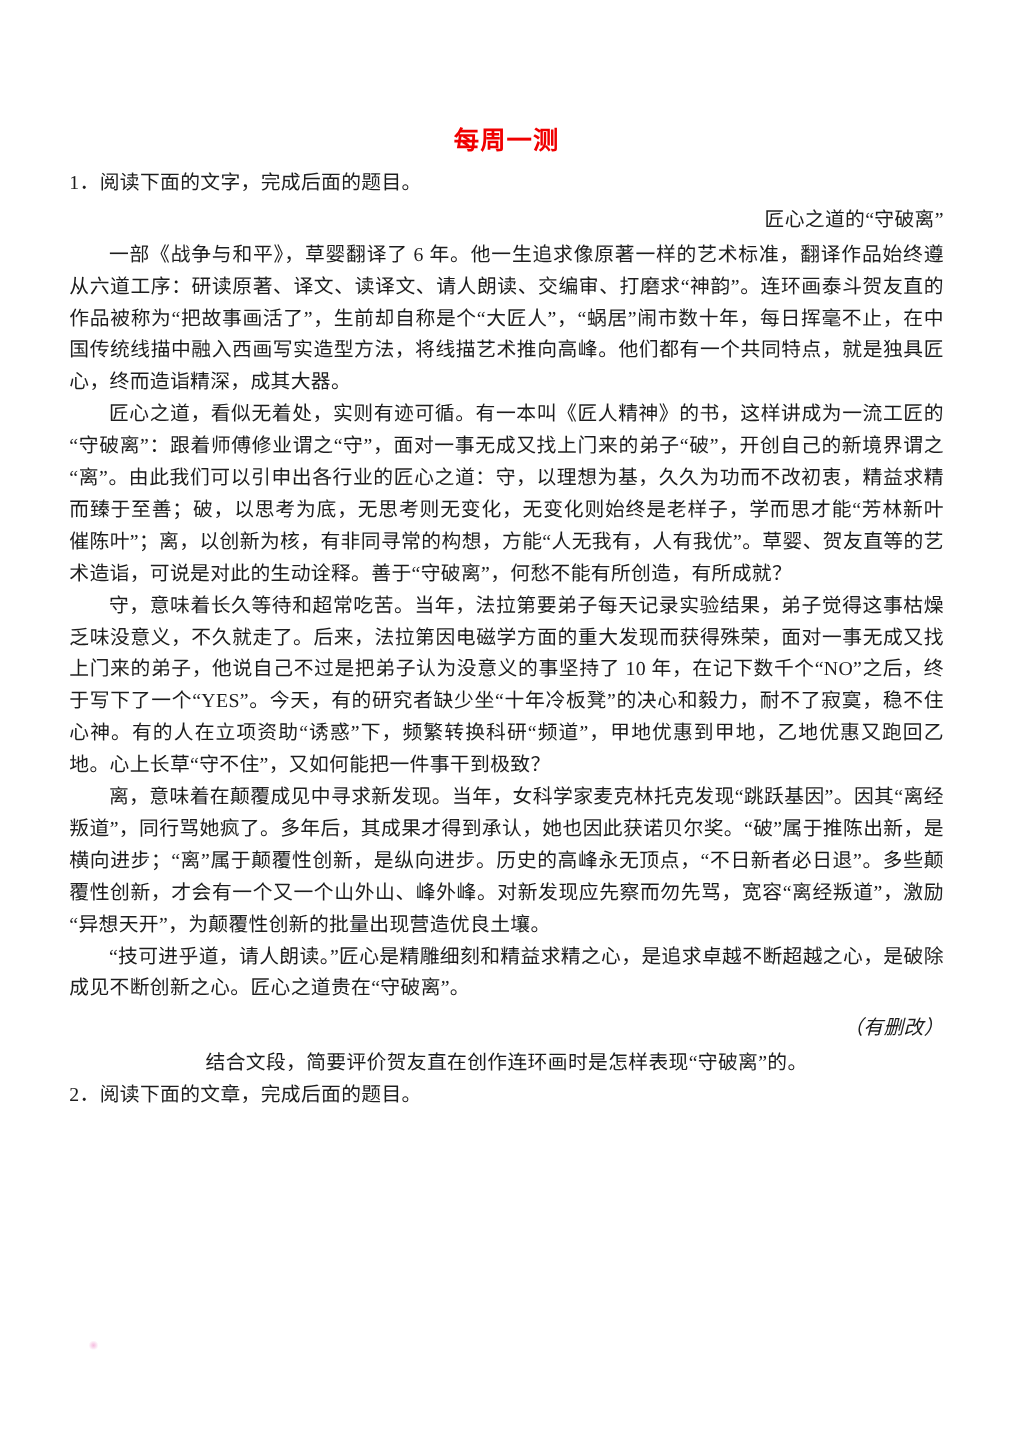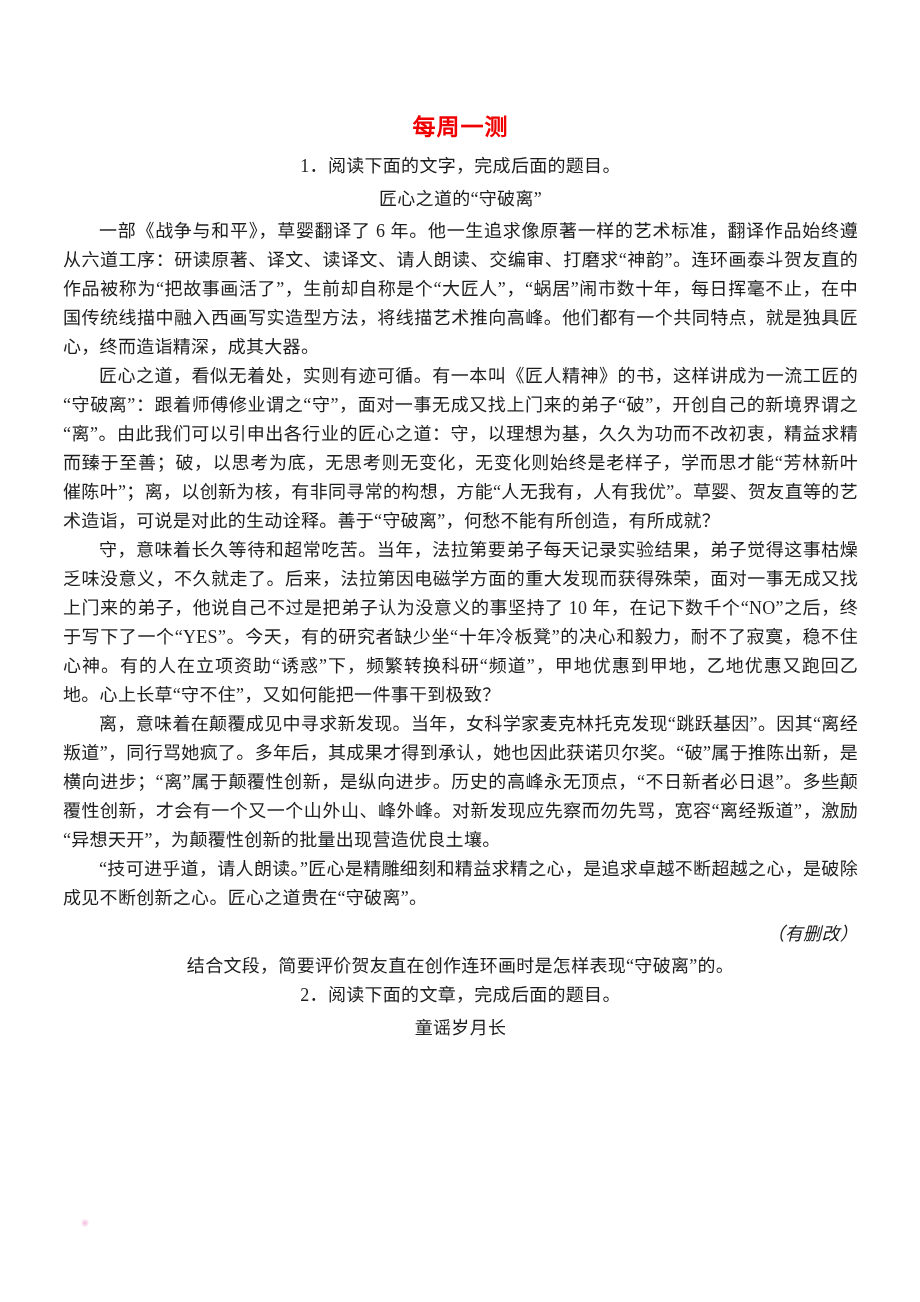--- a/index.html
+++ b/index.html
@@ -30,24 +30,24 @@
     margin: 0 0 8px 0;
     letter-spacing: 1px;
   }
   .doc-line {
     font-size: 18px;
     line-height: 29px;
     letter-spacing: 0.3px;
   }
   .prompt {
     margin: 0;
-    text-align: center;
+    text-align: left;
   }
   .article-title {
-    text-align: center;
+    text-align: right;
     margin: 4px 0 3px 0;
   }
   .para {
     margin: 0;
     text-indent: 2em;
     text-align: justify;
     font-family: Liberation Serif, serif;
   }
   .attribution {
     text-align: right;
@@ -89,17 +89,16 @@
   <p class="doc-line para">离，意味着在颠覆成见中寻求新发现。当年，女科学家麦克林托克发现“跳跃基因”。因其“离经叛道”，同行骂她疯了。多年后，其成果才得到承认，她也因此获诺贝尔奖。“破”属于推陈出新，是横向进步；“离”属于颠覆性创新，是纵向进步。历史的高峰永无顶点，“不日新者必日退”。多些颠覆性创新，才会有一个又一个山外山、峰外峰。对新发现应先察而勿先骂，宽容“离经叛道”，激励“异想天开”，为颠覆性创新的批量出现营造优良土壤。</p>
 
   <p class="doc-line para">“技可进乎道，请人朗读。”匠心是精雕细刻和精益求精之心，是追求卓越不断超越之心，是破除成见不断创新之心。匠心之道贵在“守破离”。</p>
 
   <p class="doc-line attribution">（有删改）</p>
 
   <p class="doc-line task-line">结合文段，简要评价贺友直在创作连环画时是怎样表现“守破离”的。</p>
 
   <p class="doc-line prompt">2．阅读下面的文章，完成后面的题目。</p>
 
-  <p class="doc-line article-title">童谣岁月长</p>
 
   <div class="scan-artifact"></div>
 
 </div>
 
 </body></html>

